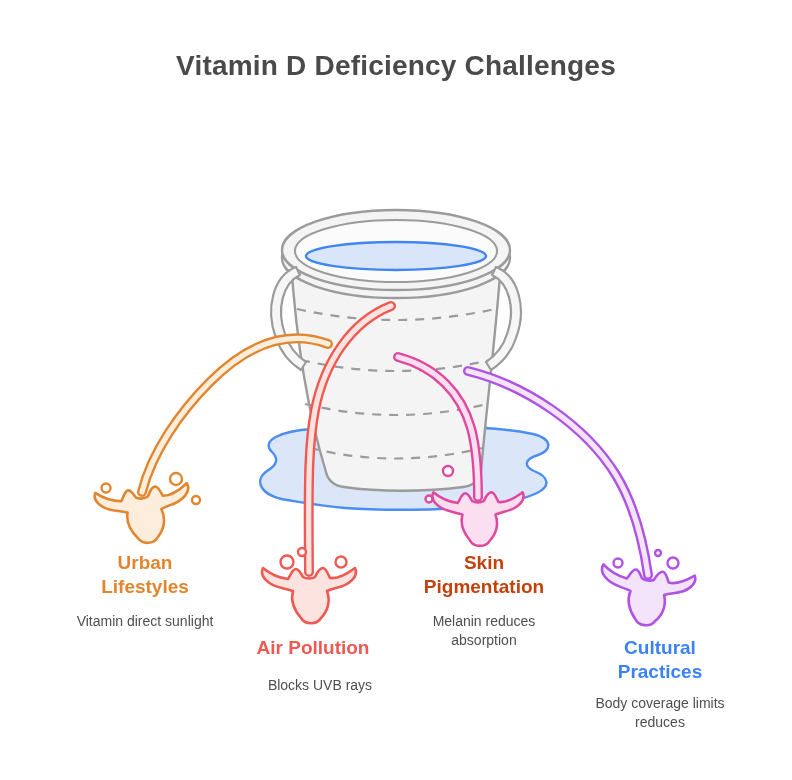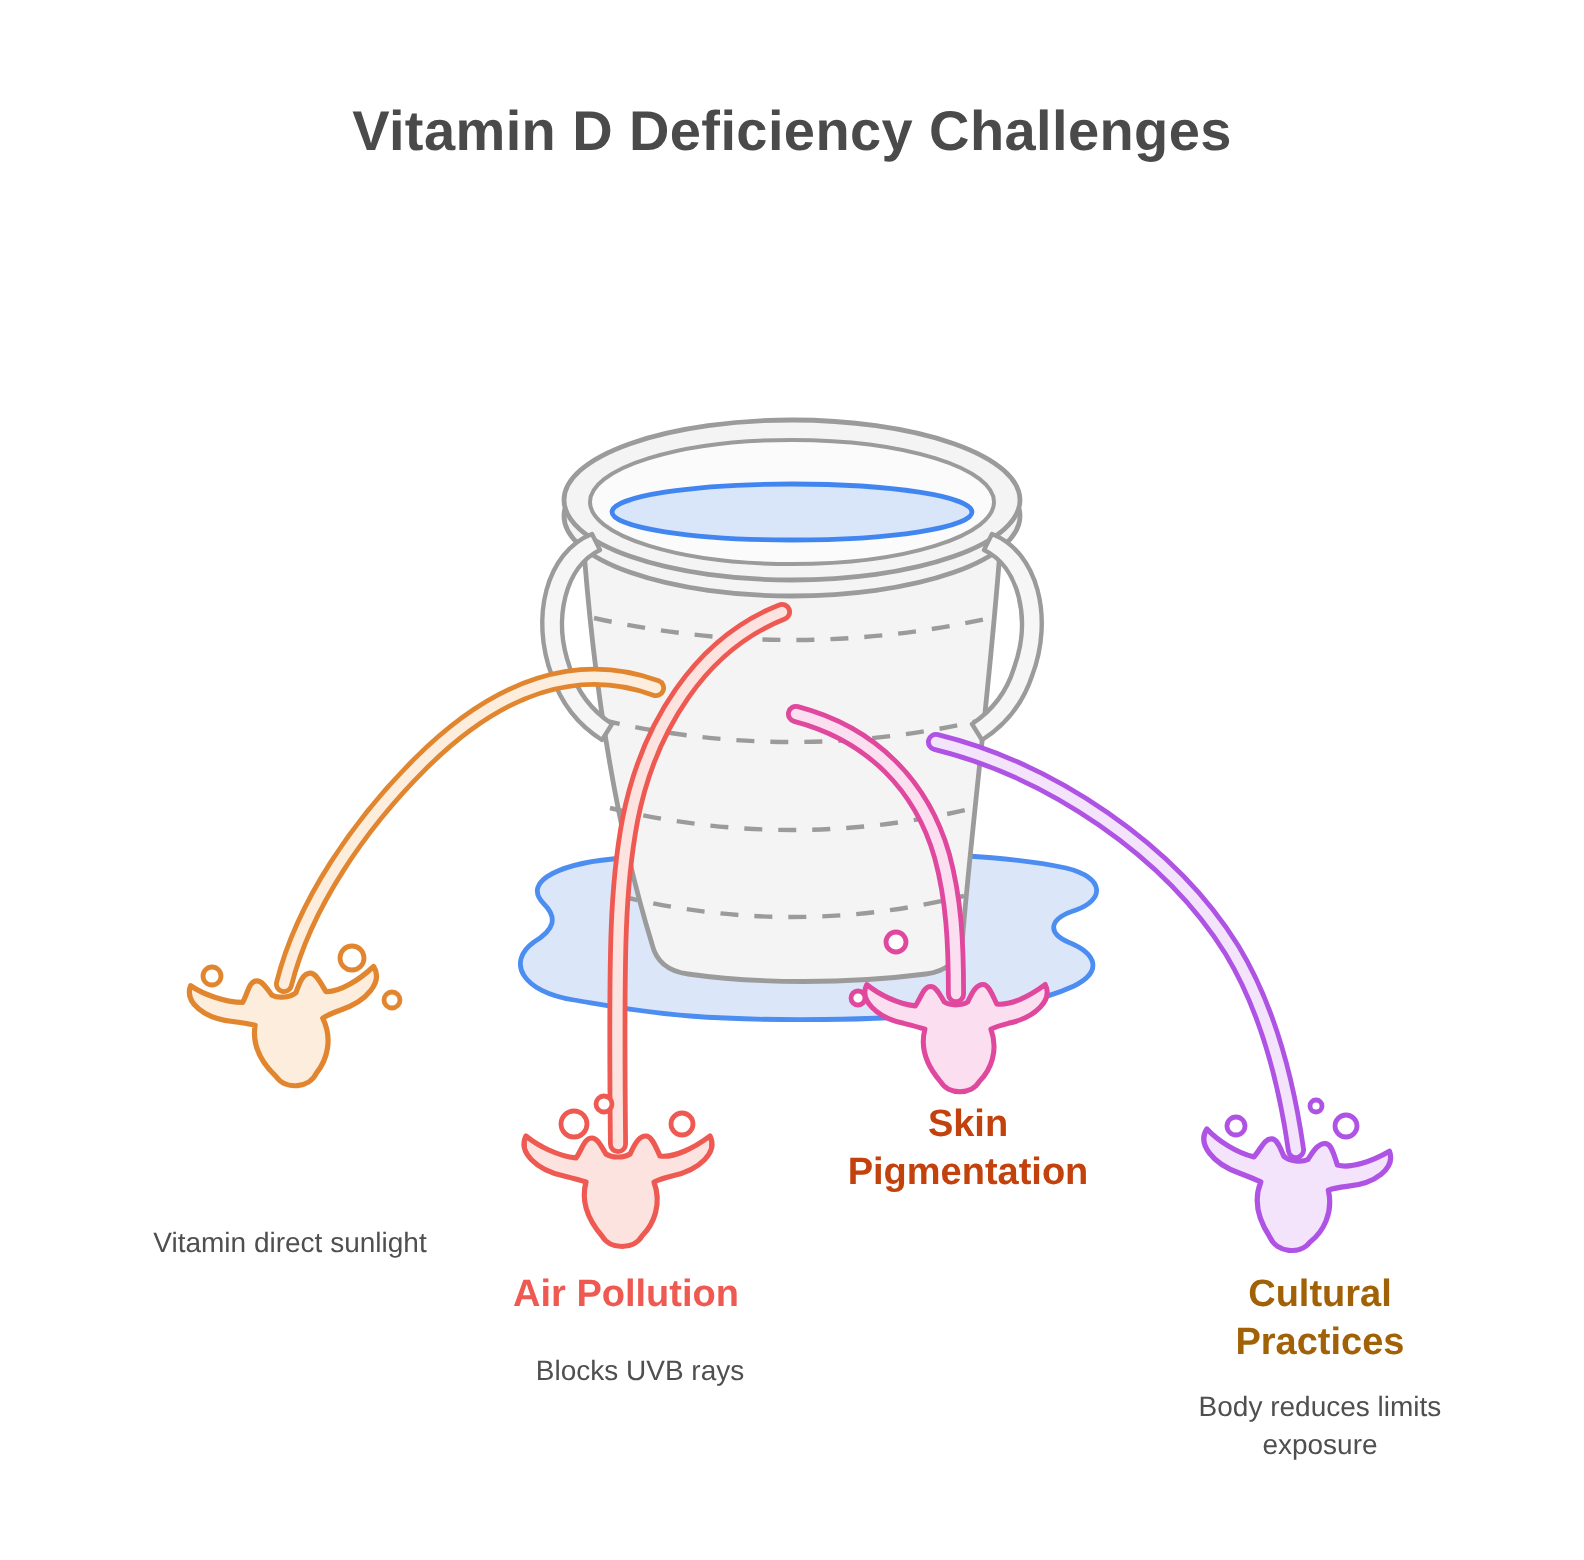--- a/index.html
+++ b/index.html
@@ -14,21 +14,21 @@
   .art{position:absolute;top:0;left:0;}
   .lbl{
     position:absolute;text-align:center;font-size:19px;font-weight:600;line-height:24px;
   }
   .dsc{
     position:absolute;text-align:center;font-size:14px;font-weight:400;line-height:19px;color:#4f4f4f;
   }
   .c-orange{color:#e1862f;}
   .c-red{color:#ee5a52;}
   .c-pink{color:#c2410c;}
-  .c-purple{color:#a16207;}
+  .c-purple{color:#3b82f6;}
   .pos-urban-lbl{left:85px;top:551px;width:120px;}
   .pos-urban-dsc{left:75px;top:612px;width:140px;}
   .pos-air-lbl{left:213px;top:636px;width:200px;}
   .pos-air-dsc{left:220px;top:676px;width:200px;}
   .pos-skin-lbl{left:409px;top:551px;width:150px;}
   .pos-skin-dsc{left:406px;top:612px;width:156px;}
   .pos-cultural-lbl{left:600px;top:636px;width:120px;}
   .pos-cultural-dsc{left:570px;top:694px;width:180px;}
 </style>
 </head>
@@ -129,23 +129,25 @@
       <path d="M 468,371 C 525,385 585,425 616,475 C 633,503 643,540 648,575" fill="none" stroke="#f3e3fb" stroke-width="5.2" stroke-linecap="round"></path>
       <use href="#splashShape" transform="translate(648,579) rotate(7)" fill="#f3e3fb" stroke="#ae53e3" stroke-width="2.6" stroke-linejoin="round"></use>
       <g fill="#ffffff" stroke="#ae53e3" stroke-width="2.4">
         <circle cx="618" cy="563" r="4.5"></circle>
         <circle cx="658" cy="553" r="3"></circle>
         <circle cx="673" cy="563" r="5.5"></circle>
       </g>
     </g>
   </svg>
 
+  <div class="lbl c-orange pos-urban-lbl">Urban Lifestyles</div>
   <div class="dsc pos-urban-dsc">Vitamin direct sunlight</div>
 
   <div class="lbl c-red pos-air-lbl">Air Pollution</div>
   <div class="dsc pos-air-dsc">Blocks UVB rays</div>
 
   <div class="lbl c-pink pos-skin-lbl">Skin Pigmentation</div>
+  <div class="dsc pos-skin-dsc">Melanin reduces absorption</div>
 
   <div class="lbl c-purple pos-cultural-lbl">Cultural Practices</div>
-  <div class="dsc pos-cultural-dsc">Body reduces limits exposure</div>
+  <div class="dsc pos-cultural-dsc">Body coverage limits reduces</div>
 
 </div>
 
 </body></html>

